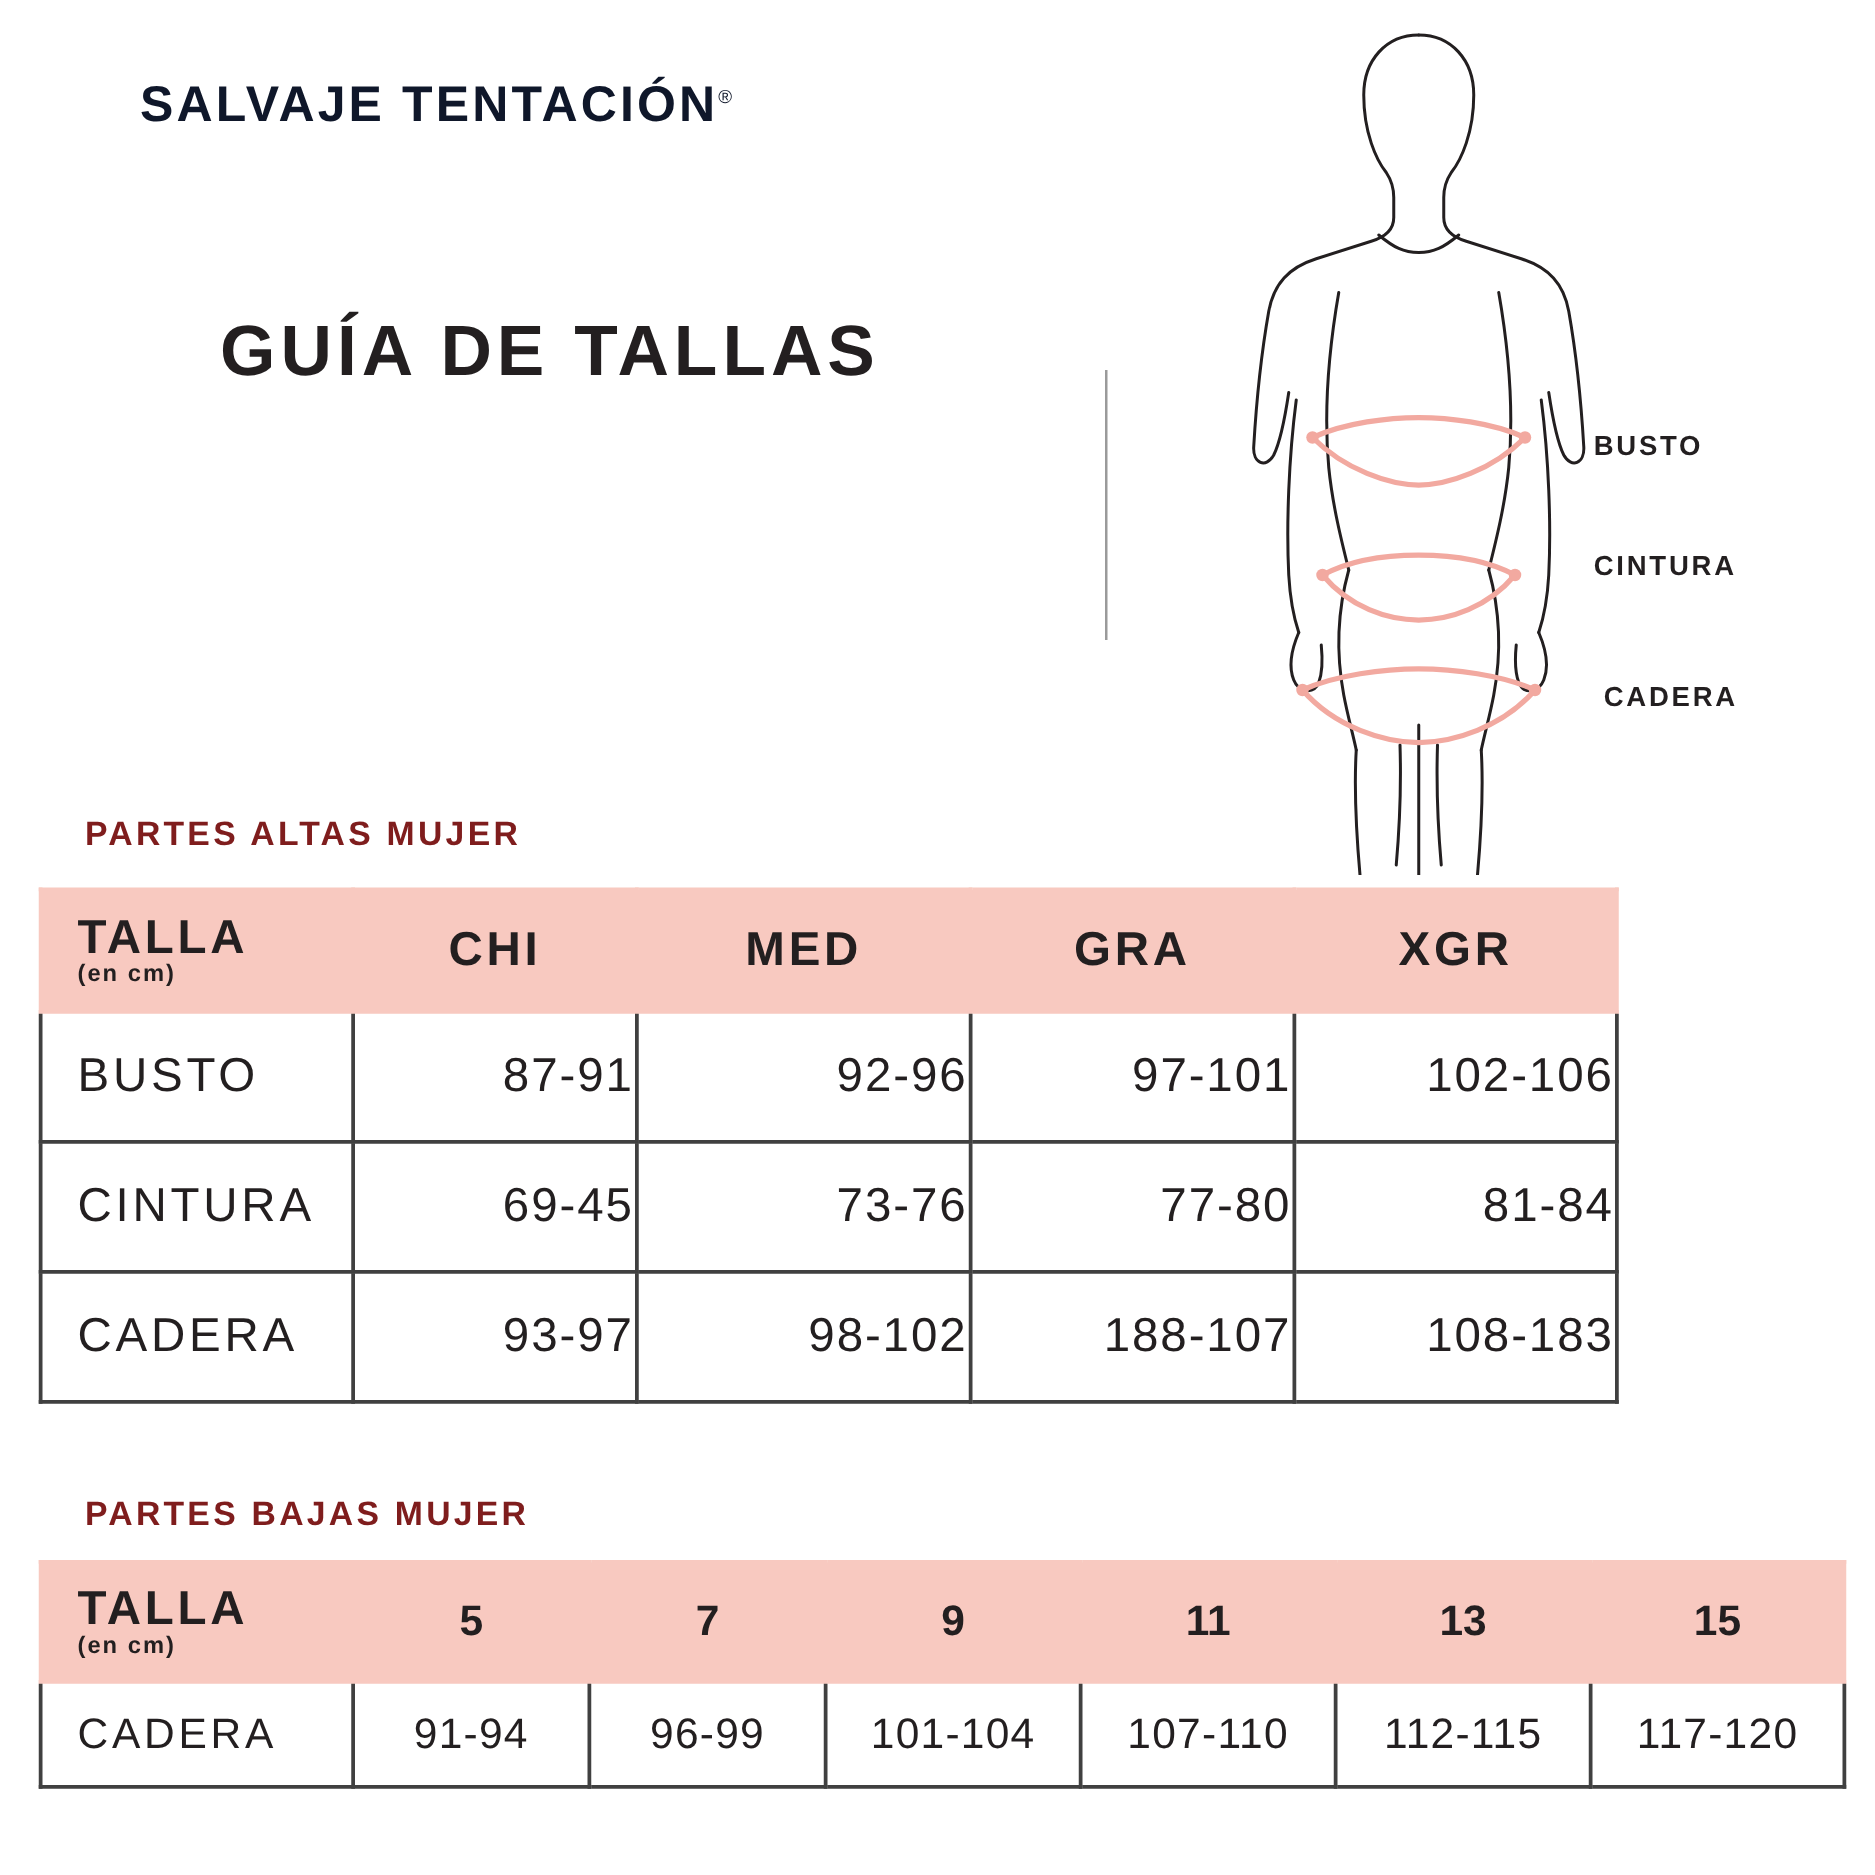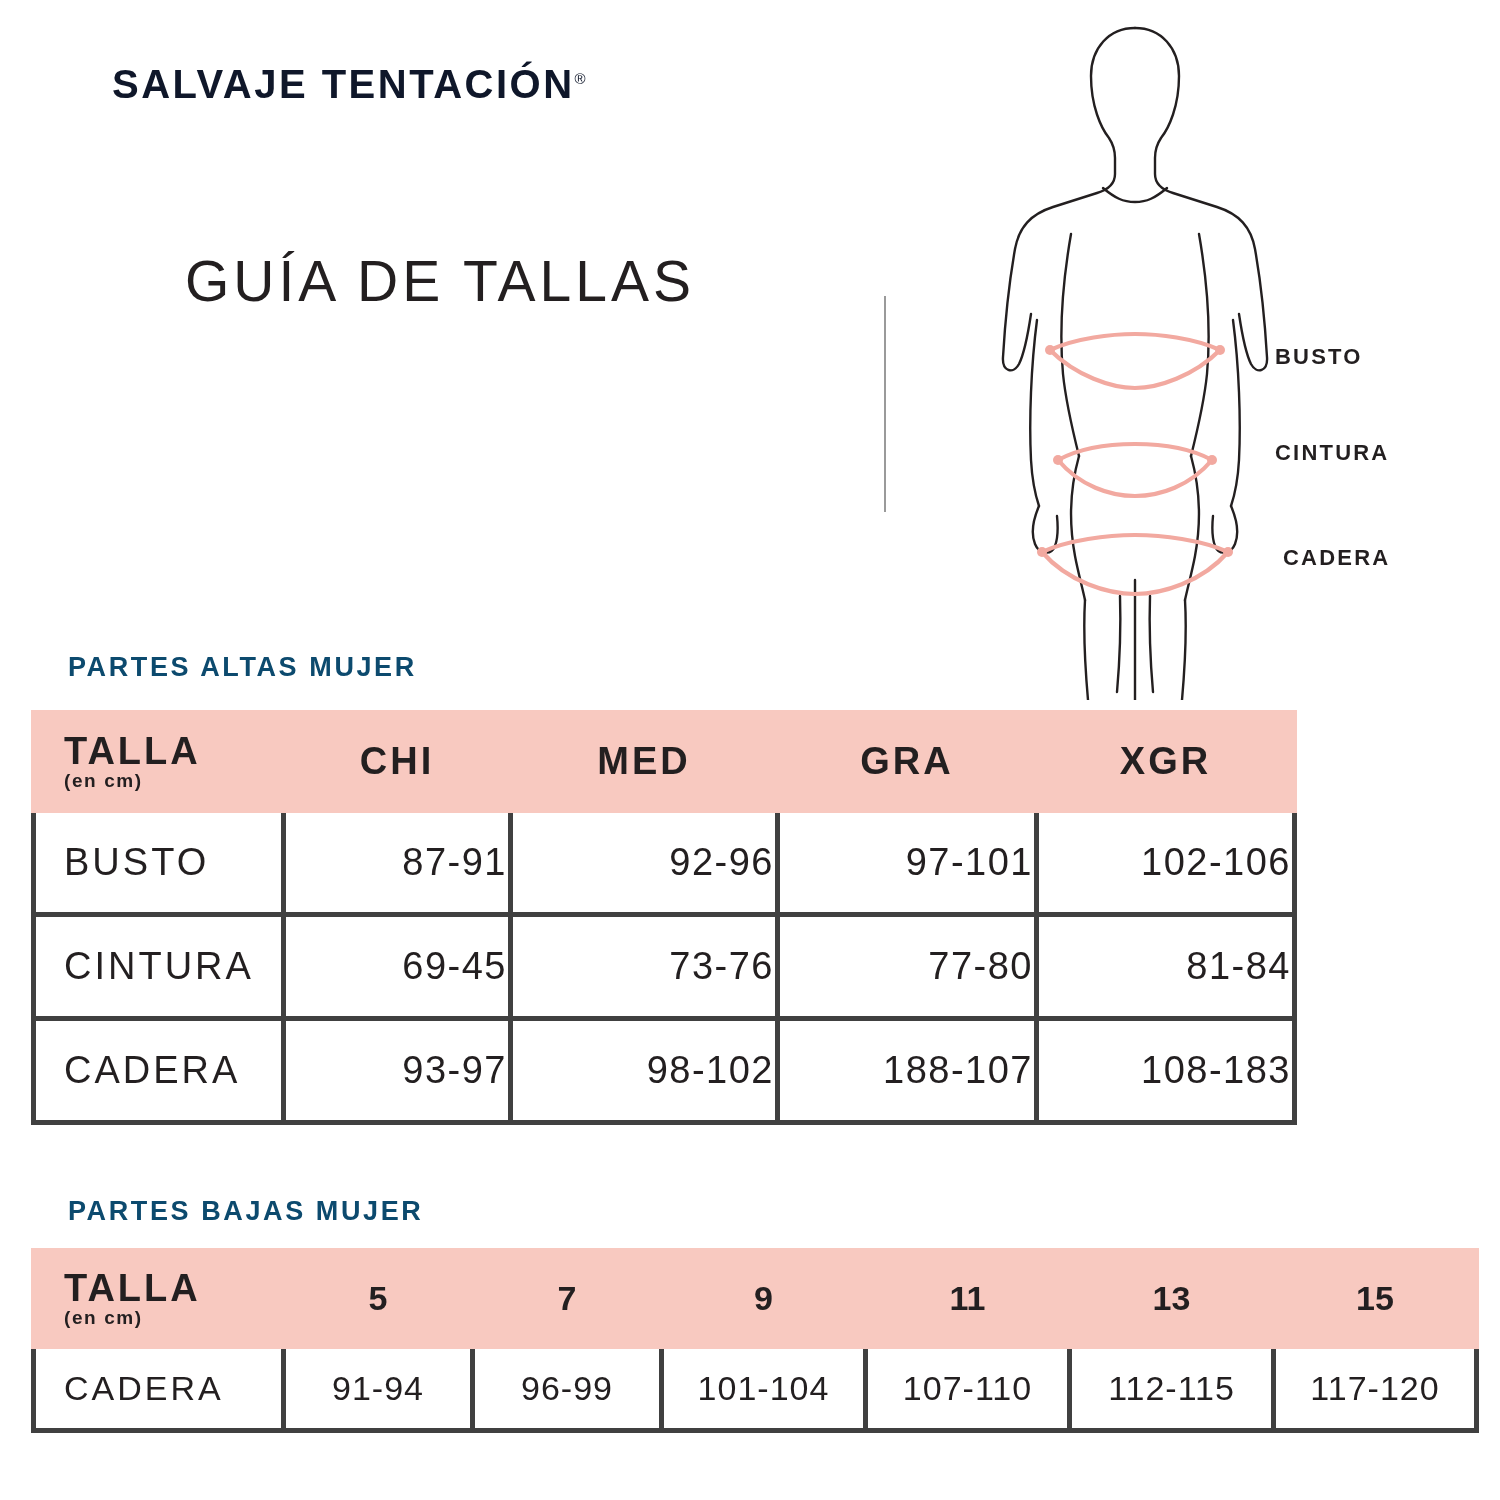--- a/index.html
+++ b/index.html
@@ -36,21 +36,21 @@
   .intro {
     position: absolute;
     left: 60px;
     top: 248px;
     width: 760px;
     text-align: center;
   }
   .intro h1 {
     margin: 0;
     font-size: 57px;
-    font-weight: normal;
+    font-weight: bold;
     letter-spacing: 4px;
     color: #231f20;
   }
   .intro p {
     margin: 18px auto 0;
     width: 660px;
     font-size: 29px;
     line-height: 1.5;
     color: #4a4a4a;
     font-weight: 300;
@@ -91,33 +91,33 @@
   .fig-label.busto  { top: 344px; left: 0; }
   .fig-label.cintura{ top: 440px; left: 0; }
   .fig-label.cadera { top: 545px; left: 8px; }
 
   
   .sec-title {
     position: absolute;
     font-size: 27px;
     font-weight: bold;
     letter-spacing: 2.6px;
-    color: #0c4a6e;
+    color: #7f1d1d;
   }
   .sec-title.top  { left: 68px; top: 652px; }
   .sec-title.bottom { left: 68px; top: 1196px; }
 
   
   table {
     border-collapse: collapse;
     position: absolute;
     table-layout: fixed;
   }
   table td, table th {
-    border: 5px solid #404040;
+    border: 3px solid #404040;
     text-align: center;
     vertical-align: middle;
     font-weight: normal;
     color: #231f20;
   }
 
   
   #table-tops {
     left: 31px;
     top: 710px;

